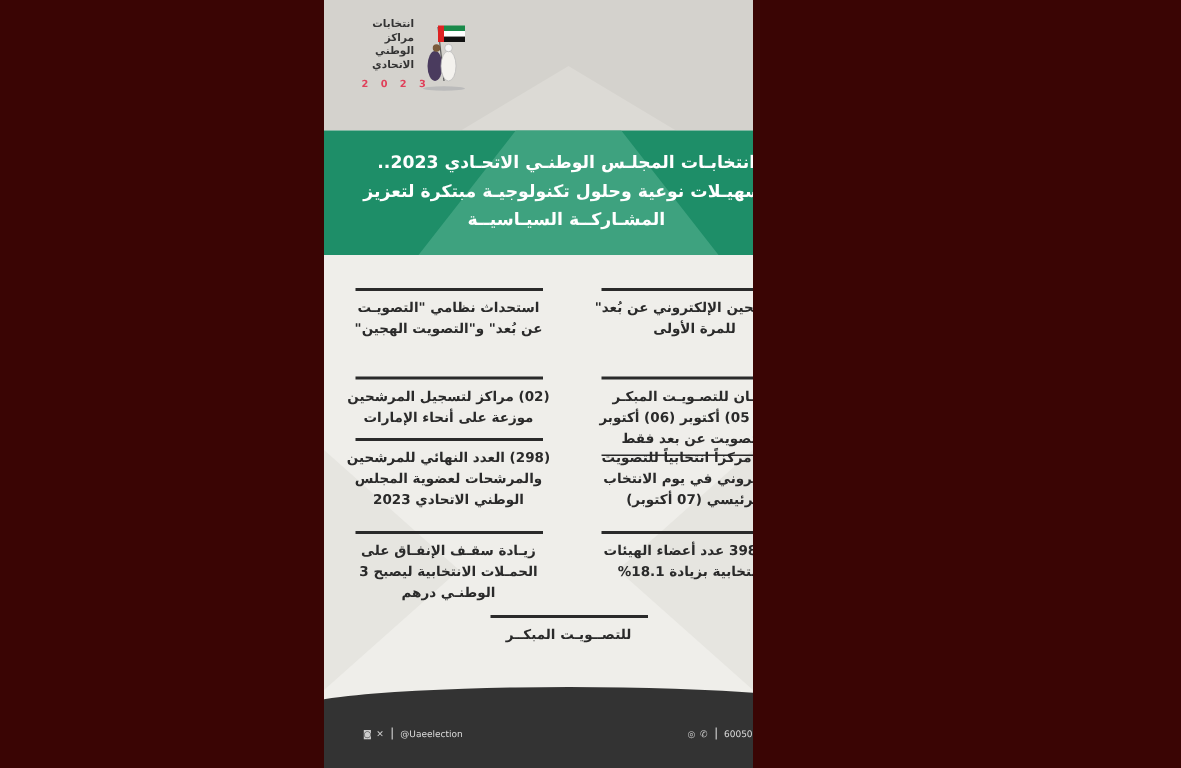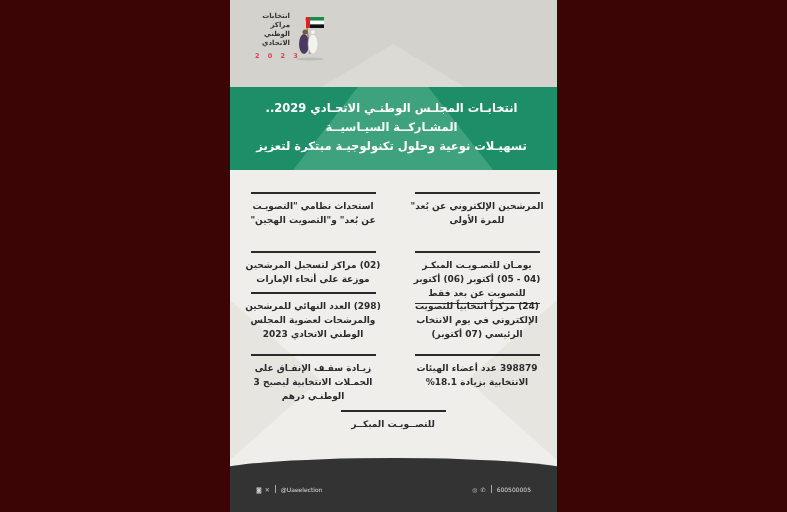--- a/index.html
+++ b/index.html
@@ -1,17 +1,17 @@
 <!DOCTYPE html>
 <html><head>
 <meta charset="utf-8">
 <style>
   html,body{margin:0;padding:0;}
   body{width:787px;height:512px;background:#3a0504;position:relative;overflow:hidden;font-family:"DejaVu Sans",sans-serif;}
-  .card{position:absolute;left:230px;top:0;width:327px;height:512px;background:#efeeea;overflow:hidden;}
+  .card{position:absolute;left:216px;top:0;width:286px;height:512px;background:#efeeea;overflow:hidden;}
   .top{position:absolute;left:0;top:0;width:327px;height:87px;background:#d4d2cd;overflow:hidden;}
   .top .tri{position:absolute;left:63px;top:44px;width:0;height:0;border-left:100px solid transparent;border-right:100px solid transparent;border-bottom:60px solid #dcdad5;}
   .logo{position:absolute;left:22px;top:12px;width:80px;height:50px;}
   .logo-text{position:absolute;left:0;top:0;width:38px;text-align:right;direction:rtl;font-size:7px;line-height:9px;font-weight:bold;color:#333;}
   .logo-year{position:absolute;left:3px;top:40px;font-size:6.5px;letter-spacing:3px;color:#e0405a;font-weight:bold;}
   .logo-fig{position:absolute;left:44px;top:2px;width:38px;height:48px;}
   .banner{position:absolute;left:0;top:87px;width:327px;height:83px;background:#1e8e68;overflow:hidden;}
   .banner .tri{position:absolute;left:63px;top:-45px;width:0;height:0;border-left:100px solid transparent;border-right:100px solid transparent;border-bottom:128px solid #4aa887;opacity:.75;}
   .banner-title{position:absolute;left:8px;right:12px;top:12px;direction:rtl;text-align:center;color:#fff;font-weight:bold;font-size:11.5px;line-height:19px;}
   .bg-tri-l{position:absolute;left:0;top:300px;width:0;height:0;border-top:80px solid transparent;border-bottom:80px solid transparent;border-left:90px solid #e6e5e0;}
@@ -51,23 +51,23 @@
         <circle cx="9" cy="18" r="2.5" fill="#7a5a3a"></circle>
         <circle cx="17" cy="18" r="2.5" fill="#f5f5f5" stroke="#aaa" stroke-width="0.4"></circle>
         <ellipse cx="14" cy="45" rx="14" ry="1.5" fill="#bbb"></ellipse>
       </svg>
     </div>
   </div>
 
   <div class="banner">
     <div class="tri"></div>
     <div class="banner-title">
-      <div>انتخابـات المجلـس الوطنـي الاتحـادي 2029..</div>
+      <div>انتخابـات المجلـس الوطنـي الاتحـادي 2023..</div>
+      <div>تسهيـلات نوعية وحلول تكنولوجيـة مبتكرة لتعزيز</div>
       <div>المشـاركــة السيـاسيــة</div>
-      <div>تسهيـلات نوعية وحلول تكنولوجيـة مبتكرة لتعزيز</div>
     </div>
   </div>
 
   <div class="bg-tri-l"></div>
   <div class="bg-tri-r"></div>
 
   <div class="item" style="left:172px;top:192px;">
     <div class="rule"></div>
     <div>المرشحين الإلكتروني عن بُعد"</div>
     <div>للمرة الأولى</div>

